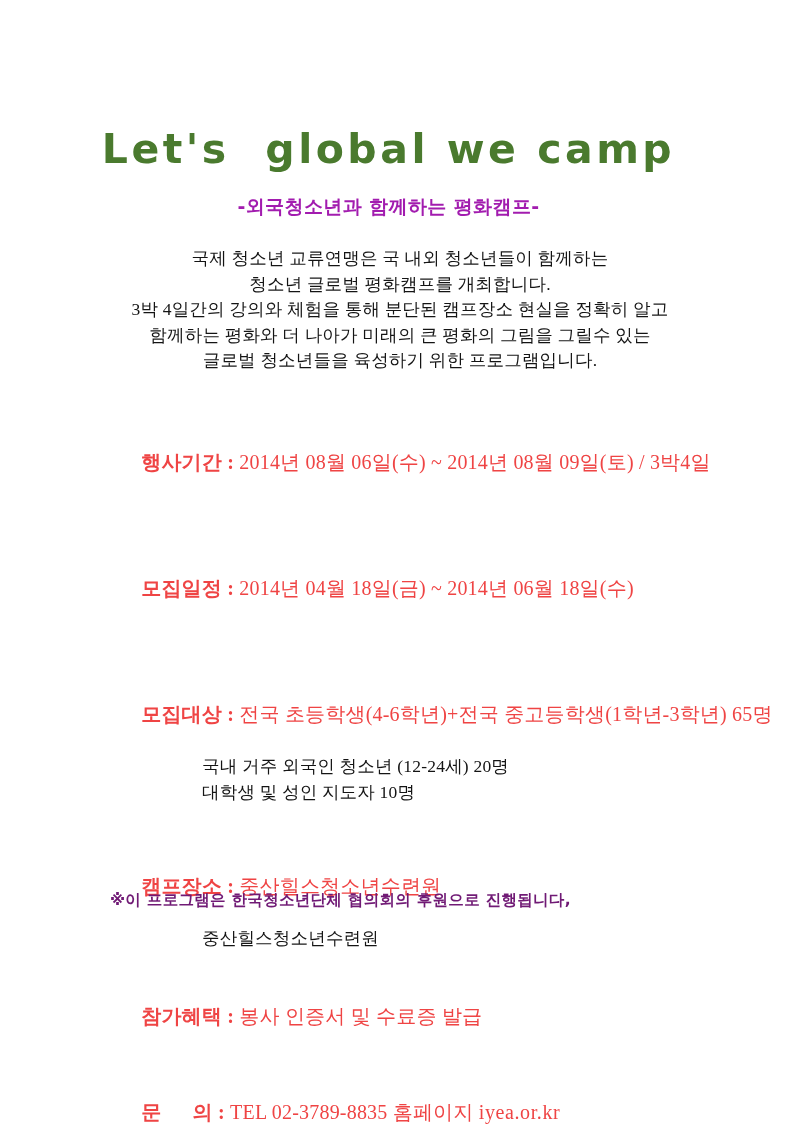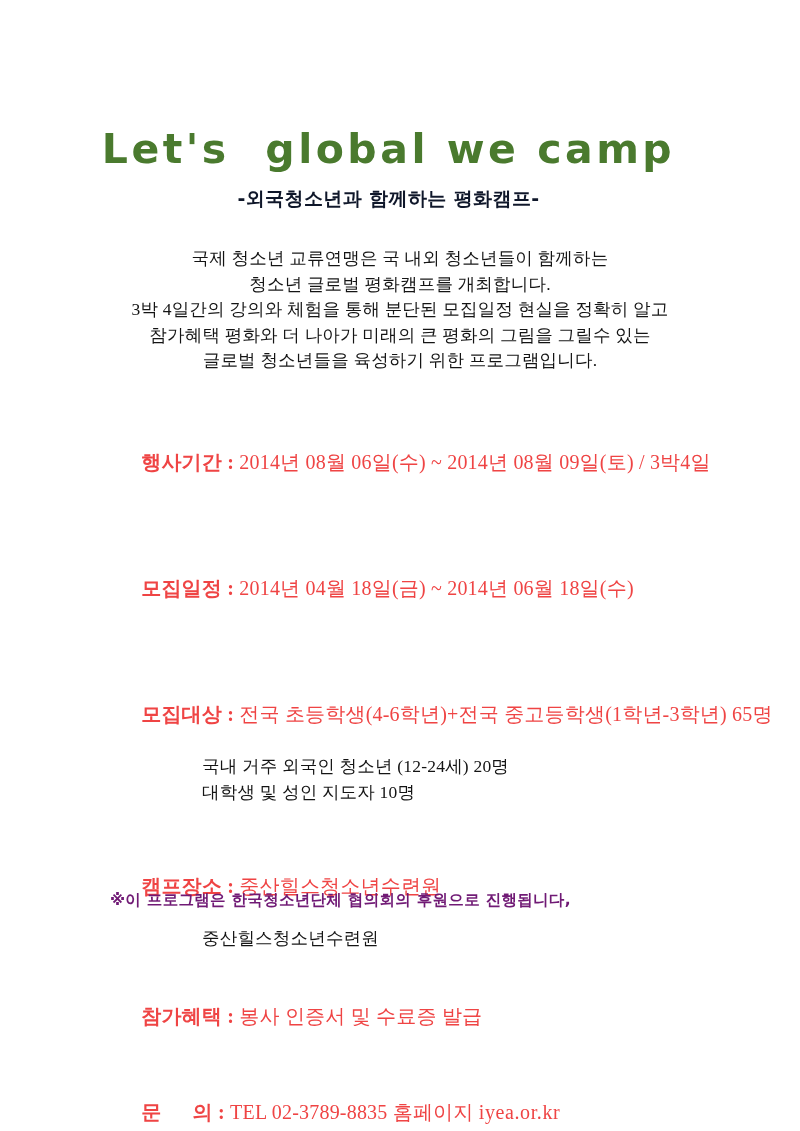--- a/index.html
+++ b/index.html
@@ -33,26 +33,26 @@
   .main-title {
     font-family: "DejaVu Sans", "Liberation Sans", sans-serif;
     font-size: 41px;
     font-weight: 700;
     letter-spacing: 3.5px;
     color: #4a7a2e;
     line-height: 1.15;
     white-space: pre;
   }
   .sub-title {
-    margin-top: 14px;
+    margin-top: 22px;
     font-family: "DejaVu Sans", "Liberation Sans", sans-serif;
     font-size: 19px;
     font-weight: 700;
     letter-spacing: 0.4px;
-    color: #0f172a;
+    color: #a21caf;
     line-height: 1.2;
   }
 
   
   .intro {
     position: absolute;
     top: 246px;
     left: 0;
     width: 800px;
     text-align: center;
@@ -130,22 +130,22 @@
 <div class="page">
 
   <div class="title-block">
     <div class="main-title">Let's  global we camp</div>
     <div class="sub-title">-외국청소년과 함께하는 평화캠프-</div>
   </div>
 
   <div class="intro">
     <div class="intro-line">국제 청소년 교류연맹은 국 내외 청소년들이 함께하는</div>
     <div class="intro-line">청소년 글로벌 평화캠프를 개최합니다.</div>
-    <div class="intro-line">3박 4일간의 강의와 체험을 통해 분단된 모집일정 현실을 정확히 알고</div>
-    <div class="intro-line">참가혜택 평화와 더 나아가 미래의 큰 평화의 그림을 그릴수 있는</div>
+    <div class="intro-line">3박 4일간의 강의와 체험을 통해 분단된 캠프장소 현실을 정확히 알고</div>
+    <div class="intro-line">함께하는 평화와 더 나아가 미래의 큰 평화의 그림을 그릴수 있는</div>
     <div class="intro-line">글로벌 청소년들을 육성하기 위한 프로그램입니다.</div>
   </div>
 
   <div class="details">
 
     <div class="detail-row">
       <span class="label">행사기간</span><span class="sep"> : </span><span class="value">2014년 08월 06일(수) ~ 2014년 08월 09일(토) / 3박4일</span>
     </div>
 
     <div class="gap-lg"></div>

